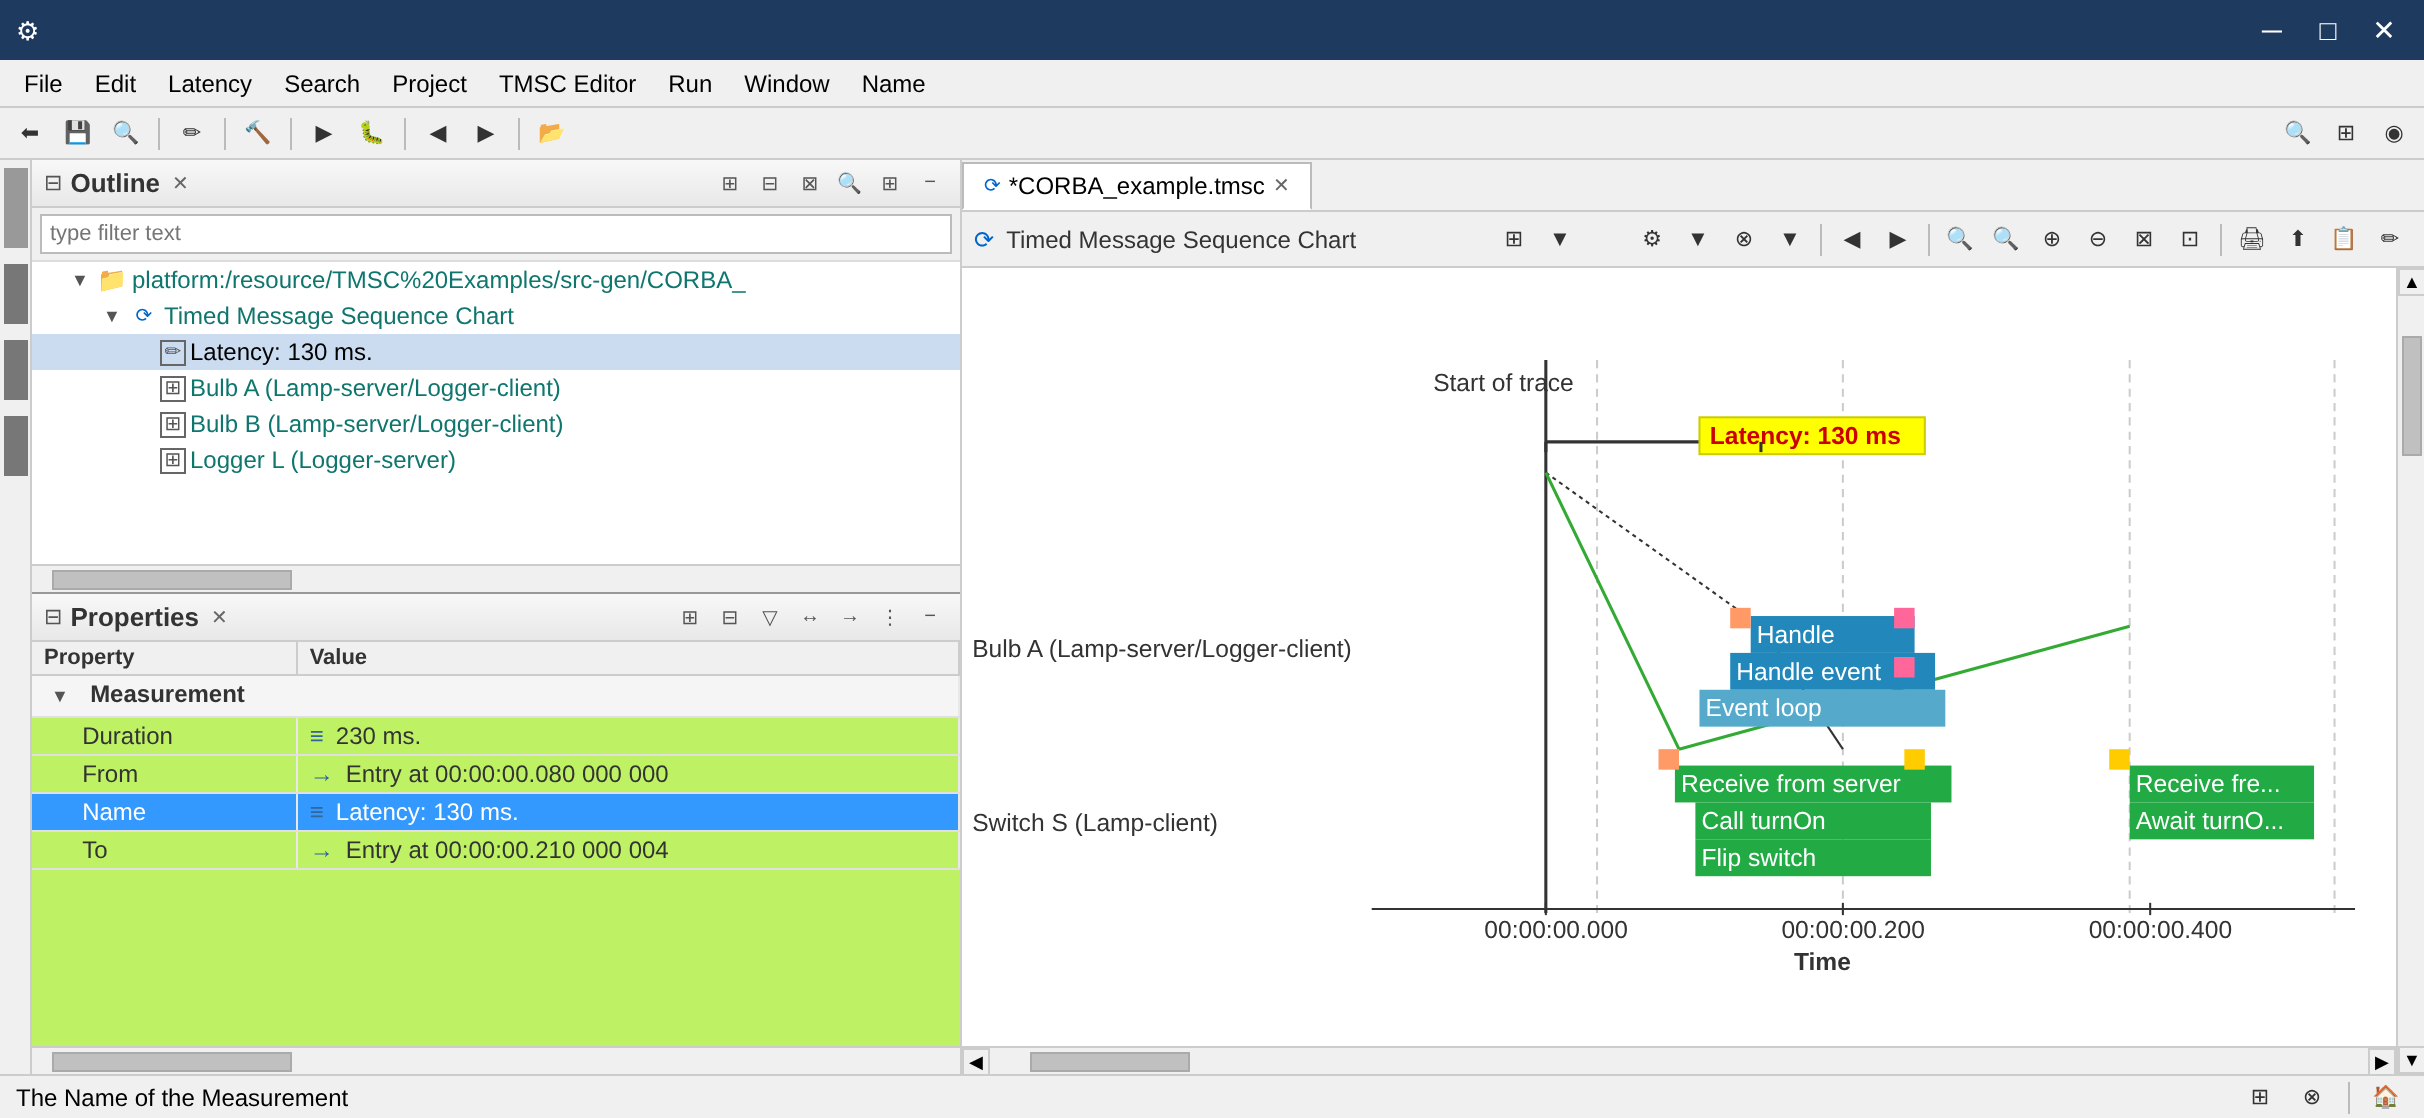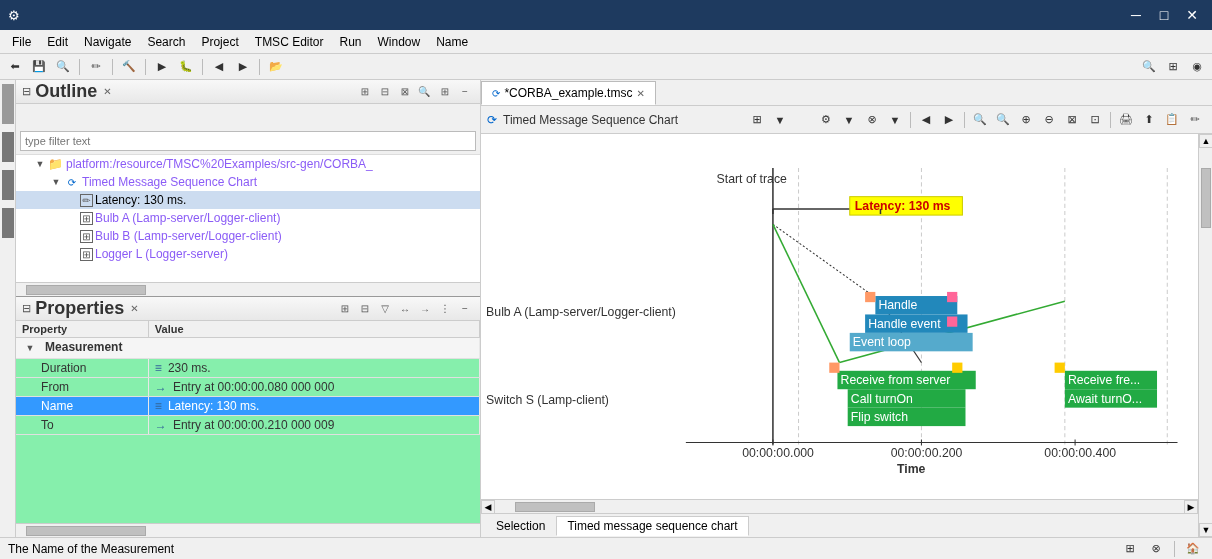--- a/index.html
+++ b/index.html
@@ -27,41 +27,41 @@
     
     .sidebar-icons { width: 16px; background: #f0f0f0; border-right: 1px solid #ccc; display: flex; flex-direction: column; align-items: center; padding-top: 4px; gap: 4px; flex-shrink: 0; }
     .side-icon { width: 14px; height: 14px; background: #888; cursor: pointer; font-size: 9px; display: flex; align-items: center; justify-content: center; color: white; }
 
     
     .left-panel { width: 465px; display: flex; flex-direction: column; border-right: 1px solid #ccc; flex-shrink: 0; }
 
     
     .outline-panel { flex: 1; display: flex; flex-direction: column; border-bottom: 1px solid #999; min-height: 0; }
     .panel-header { height: 24px; background: linear-gradient(to bottom, #f8f8f8, #e8e8e8); border-bottom: 1px solid #ccc; display: flex; align-items: center; padding: 0 6px; gap: 4px; flex-shrink: 0; }
-    .panel-title { font-size: 18px; font-weight: bold; color: #333; }
+    .panel-title { font-size: 13px; font-weight: bold; color: #333; }
     .panel-close { font-size: 10px; color: #666; cursor: pointer; margin-left: 2px; }
     .panel-tools { margin-left: auto; display: flex; gap: 2px; }
     .pt-btn { width: 18px; height: 18px; border: 1px solid transparent; background: transparent; cursor: pointer; display: flex; align-items: center; justify-content: center; font-size: 10px; color: #555; }
 
-    .filter-bar { padding: 3px 4px; border-bottom: 1px solid #ddd; flex-shrink: 0; margin-top: 24px; }
+    .filter-bar { padding: 3px 4px; border-bottom: 1px solid #ddd; flex-shrink: 0; }
     .filter-input { width: 100%; height: 20px; border: 1px solid #bbb; padding: 0 4px; font-size: 11px; color: #999; }
 
     .tree-container { flex: 1; overflow-y: auto; overflow-x: auto; background: white; }
     .tree-item { display: flex; align-items: center; padding: 1px 0; cursor: pointer; white-space: nowrap; }
     .tree-item.selected { background: #ccdcf0; }
     .tree-indent { display: inline-block; width: 16px; flex-shrink: 0; }
     .tree-toggle { width: 16px; height: 16px; display: inline-flex; align-items: center; justify-content: center; font-size: 9px; color: #555; flex-shrink: 0; cursor: pointer; }
     .tree-icon { width: 16px; height: 16px; display: inline-flex; align-items: center; justify-content: center; flex-shrink: 0; margin-right: 2px; }
-    .tree-label { font-size: 12px; color: #8b5cf6; }
+    .tree-label { font-size: 12px; color: #0f766e; }
     .tree-label.highlighted { color: #0000cc; font-weight: 500; }
     .tree-item.selected .tree-label { color: #000; }
 
     
     .properties-panel { height: 240px; display: flex; flex-direction: column; flex-shrink: 0; }
-    .prop-table { flex: 1; overflow-y: auto; background: #86efac; }
+    .prop-table { flex: 1; overflow-y: auto; background: #bef264; }
     .prop-table table { width: 100%; border-collapse: collapse; }
     .prop-table th { background: #f0f0f0; border-bottom: 1px solid #ccc; border-right: 1px solid #ccc; padding: 2px 6px; text-align: left; font-size: 11px; font-weight: bold; color: #333; position: sticky; top: 0; z-index: 1; }
     .prop-table td { border-bottom: 1px solid #e0e0e0; border-right: 1px solid #e8e8e8; padding: 2px 6px; font-size: 11px; color: #333; vertical-align: middle; }
     .prop-table tr.selected td { background: #3399ff; color: white; }
     .prop-row-group td { font-weight: bold; background: #f5f5f5; }
     .prop-indent { display: inline-block; width: 16px; }
     .prop-icon { color: #336699; margin-right: 3px; }
 
     
     .right-panel { flex: 1; display: flex; flex-direction: column; overflow: hidden; }
@@ -115,21 +115,21 @@
   <div class="title-bar-right">
     <button class="title-bar-btn">─</button>
     <button class="title-bar-btn">□</button>
     <button class="title-bar-btn close">✕</button>
   </div>
 </div>
 
 <div class="menu-bar">
   <span class="menu-item">File</span>
   <span class="menu-item">Edit</span>
-  <span class="menu-item">Navigate</span>
+  <span class="menu-item">Latency</span>
   <span class="menu-item">Search</span>
   <span class="menu-item">Project</span>
   <span class="menu-item">TMSC Editor</span>
   <span class="menu-item">Run</span>
   <span class="menu-item">Window</span>
   <span class="menu-item">Name</span>
 </div>
 
 <div class="toolbar">
   <button class="tb-btn">⬅</button>
@@ -311,21 +311,21 @@
             </tr>
 
 
             <tr>
               <td>
                 <span class="prop-indent"></span>
                 <span>To</span>
               </td>
               <td>
                 <span class="prop-icon">→</span>
-                <span>Entry at 00:00:00.210 000 009</span>
+                <span>Entry at 00:00:00.210 000 004</span>
               </td>
             </tr>
           </tbody>
         </table>
       </div>
 
       <div class="h-scrollbar">
         <div class="h-scrollbar-track">
           <div class="h-scrollbar-thumb"></div>
         </div>
@@ -457,28 +457,20 @@
         </div>
 
         <div class="diagram-bottom-scroll">
           <button style="width:14px; height:14px; border:1px solid #ccc; background:#f0f0f0; font-size:9px; cursor:pointer; display:flex; align-items:center; justify-content:center;">◀</button>
           <div class="diagram-scroll-track">
             <div class="diagram-scroll-thumb"></div>
           </div>
           <button style="width:14px; height:14px; border:1px solid #ccc; background:#f0f0f0; font-size:9px; cursor:pointer; display:flex; align-items:center; justify-content:center;">▶</button>
         </div>
 
-        <div class="bottom-tabs">
-          <div class="bottom-tab">
-            <span>Selection</span>
-          </div>
-          <div class="bottom-tab active">
-            <span>Timed message sequence chart</span>
-          </div>
-        </div>
       </div>
 
       <div class="outer-scroll">
         <button style="width:14px; height:14px; border:1px solid #ccc; background:#f0f0f0; font-size:9px; cursor:pointer; display:flex; align-items:center; justify-content:center;">▲</button>
         <div class="outer-scroll-thumb"></div>
         <div style="flex:1;"></div>
         <button style="width:14px; height:14px; border:1px solid #ccc; background:#f0f0f0; font-size:9px; cursor:pointer; display:flex; align-items:center; justify-content:center;">▼</button>
       </div>
     </div>
 

